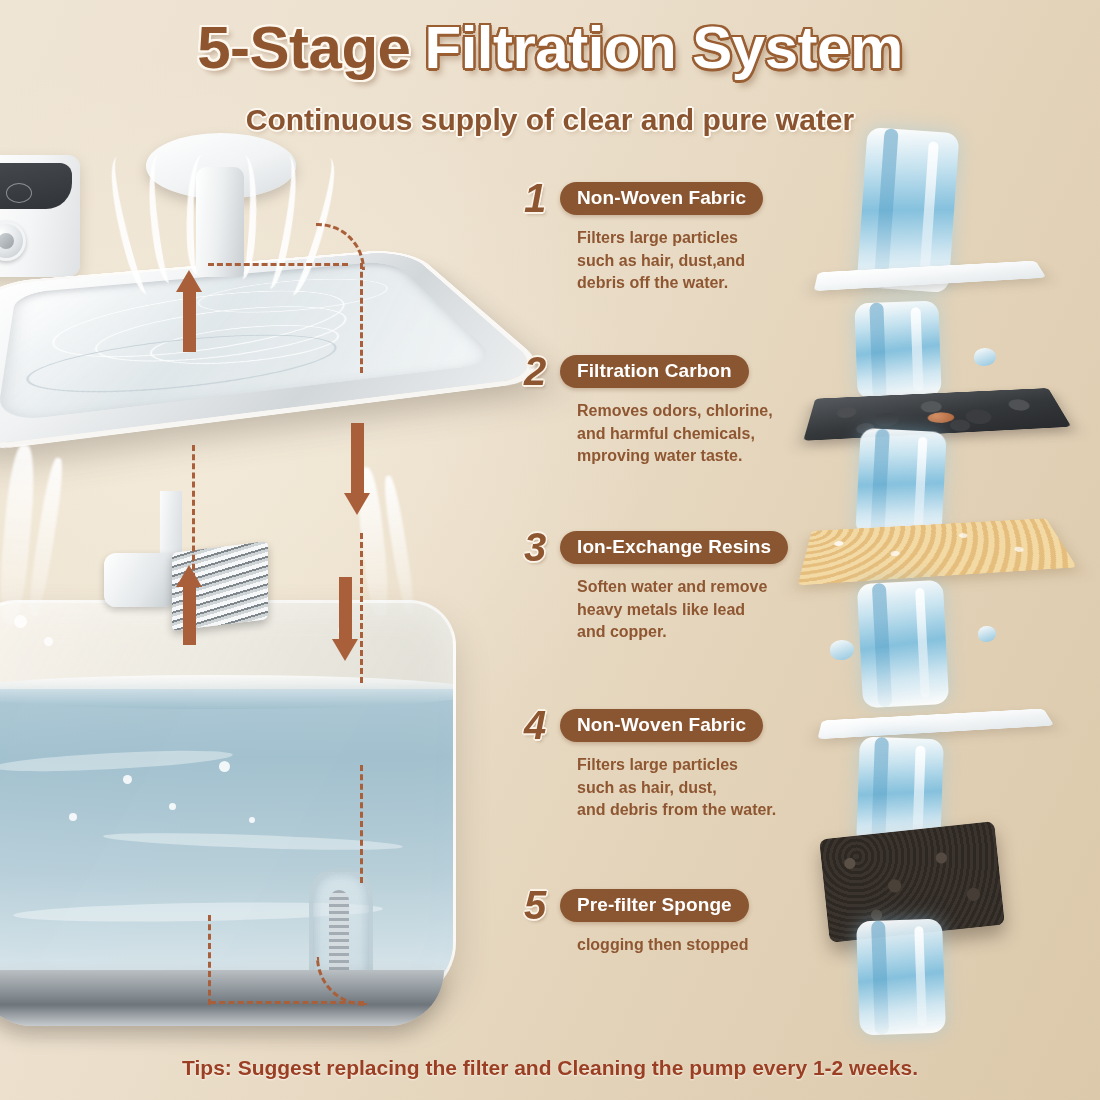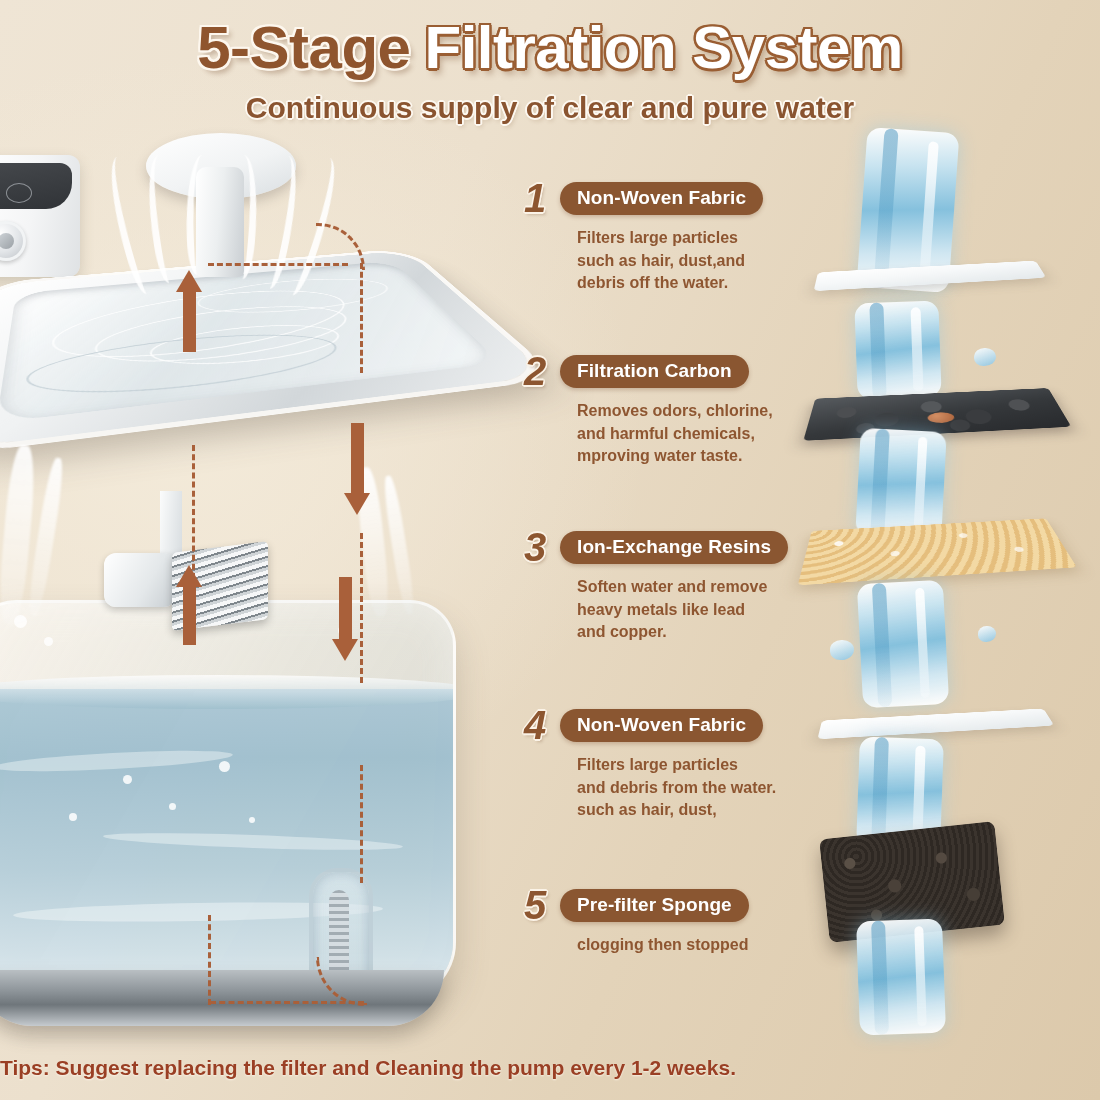--- a/index.html
+++ b/index.html
@@ -29,21 +29,21 @@
       4px 5px 5px rgba(110,66,35,.30);
   }
   .t-white{
     color:#ffffff;margin-left:14px;
     text-shadow:
       2.5px 0 0 #9a5e33,-2.5px 0 0 #9a5e33,0 2.5px 0 #9a5e33,0 -2.5px 0 #9a5e33,
       2px 2px 0 #9a5e33,-2px 2px 0 #9a5e33,2px -2px 0 #9a5e33,-2px -2px 0 #9a5e33,
       4px 6px 6px rgba(110,66,35,.34);
   }
   .subtitle{
-    margin-top:12px;font-size:30px;font-weight:bold;color:#8a5430;
+    margin-top:24px;font-size:30px;font-weight:bold;color:#8a5430;
     text-shadow:
       1.8px 0 0 #fdf8f0,-1.8px 0 0 #fdf8f0,0 1.8px 0 #fdf8f0,0 -1.8px 0 #fdf8f0,
       1.4px 1.4px 0 #fdf8f0,-1.4px 1.4px 0 #fdf8f0,1.4px -1.4px 0 #fdf8f0,-1.4px -1.4px 0 #fdf8f0,
       2px 3px 4px rgba(120,76,42,.22);
     white-space:nowrap;
   }
 
   
   .steps{position:absolute;left:524px;top:178px;width:330px;}
   .step{position:absolute;left:0;width:330px;}
@@ -64,21 +64,21 @@
     box-shadow:0 2px 4px rgba(110,66,35,.28);
   }
   .step-body{
     margin:9px 0 0 53px;color:#8e5631;
     font-size:16px;font-weight:bold;line-height:1.42;
   }
   .step-body div{white-space:nowrap;}
 
   
   .tips{
-    position:absolute;left:0;bottom:20px;width:1100px;
+    position:absolute;left:0;bottom:20px;width:1100px;text-align:center;
     color:#9a3f24;font-size:21px;font-weight:bold;
     text-shadow:0 1px 2px rgba(255,248,238,.8);
   }
 
   
   .product{position:absolute;left:-14px;top:145px;width:540px;height:900px;}
 
   
   .ctrl-body{
     position:absolute;left:-8px;top:10px;width:102px;height:122px;border-radius:12px;
@@ -489,22 +489,22 @@
       </div>
     </div>
 
     <div class="step" style="top:527px;">
       <div class="step-head">
         <span class="step-num">4</span>
         <span class="step-pill">Non-Woven Fabric</span>
       </div>
       <div class="step-body">
         <div>Filters large particles</div>
+        <div>such as hair, dust,</div>
         <div>and debris from the water.</div>
-        <div>such as hair, dust,</div>
       </div>
     </div>
 
     <div class="step" style="top:707px;">
       <div class="step-head">
         <span class="step-num">5</span>
         <span class="step-pill">Pre-filter Sponge</span>
       </div>
       <div class="step-body">
         <div>clogging then stopped</div>

